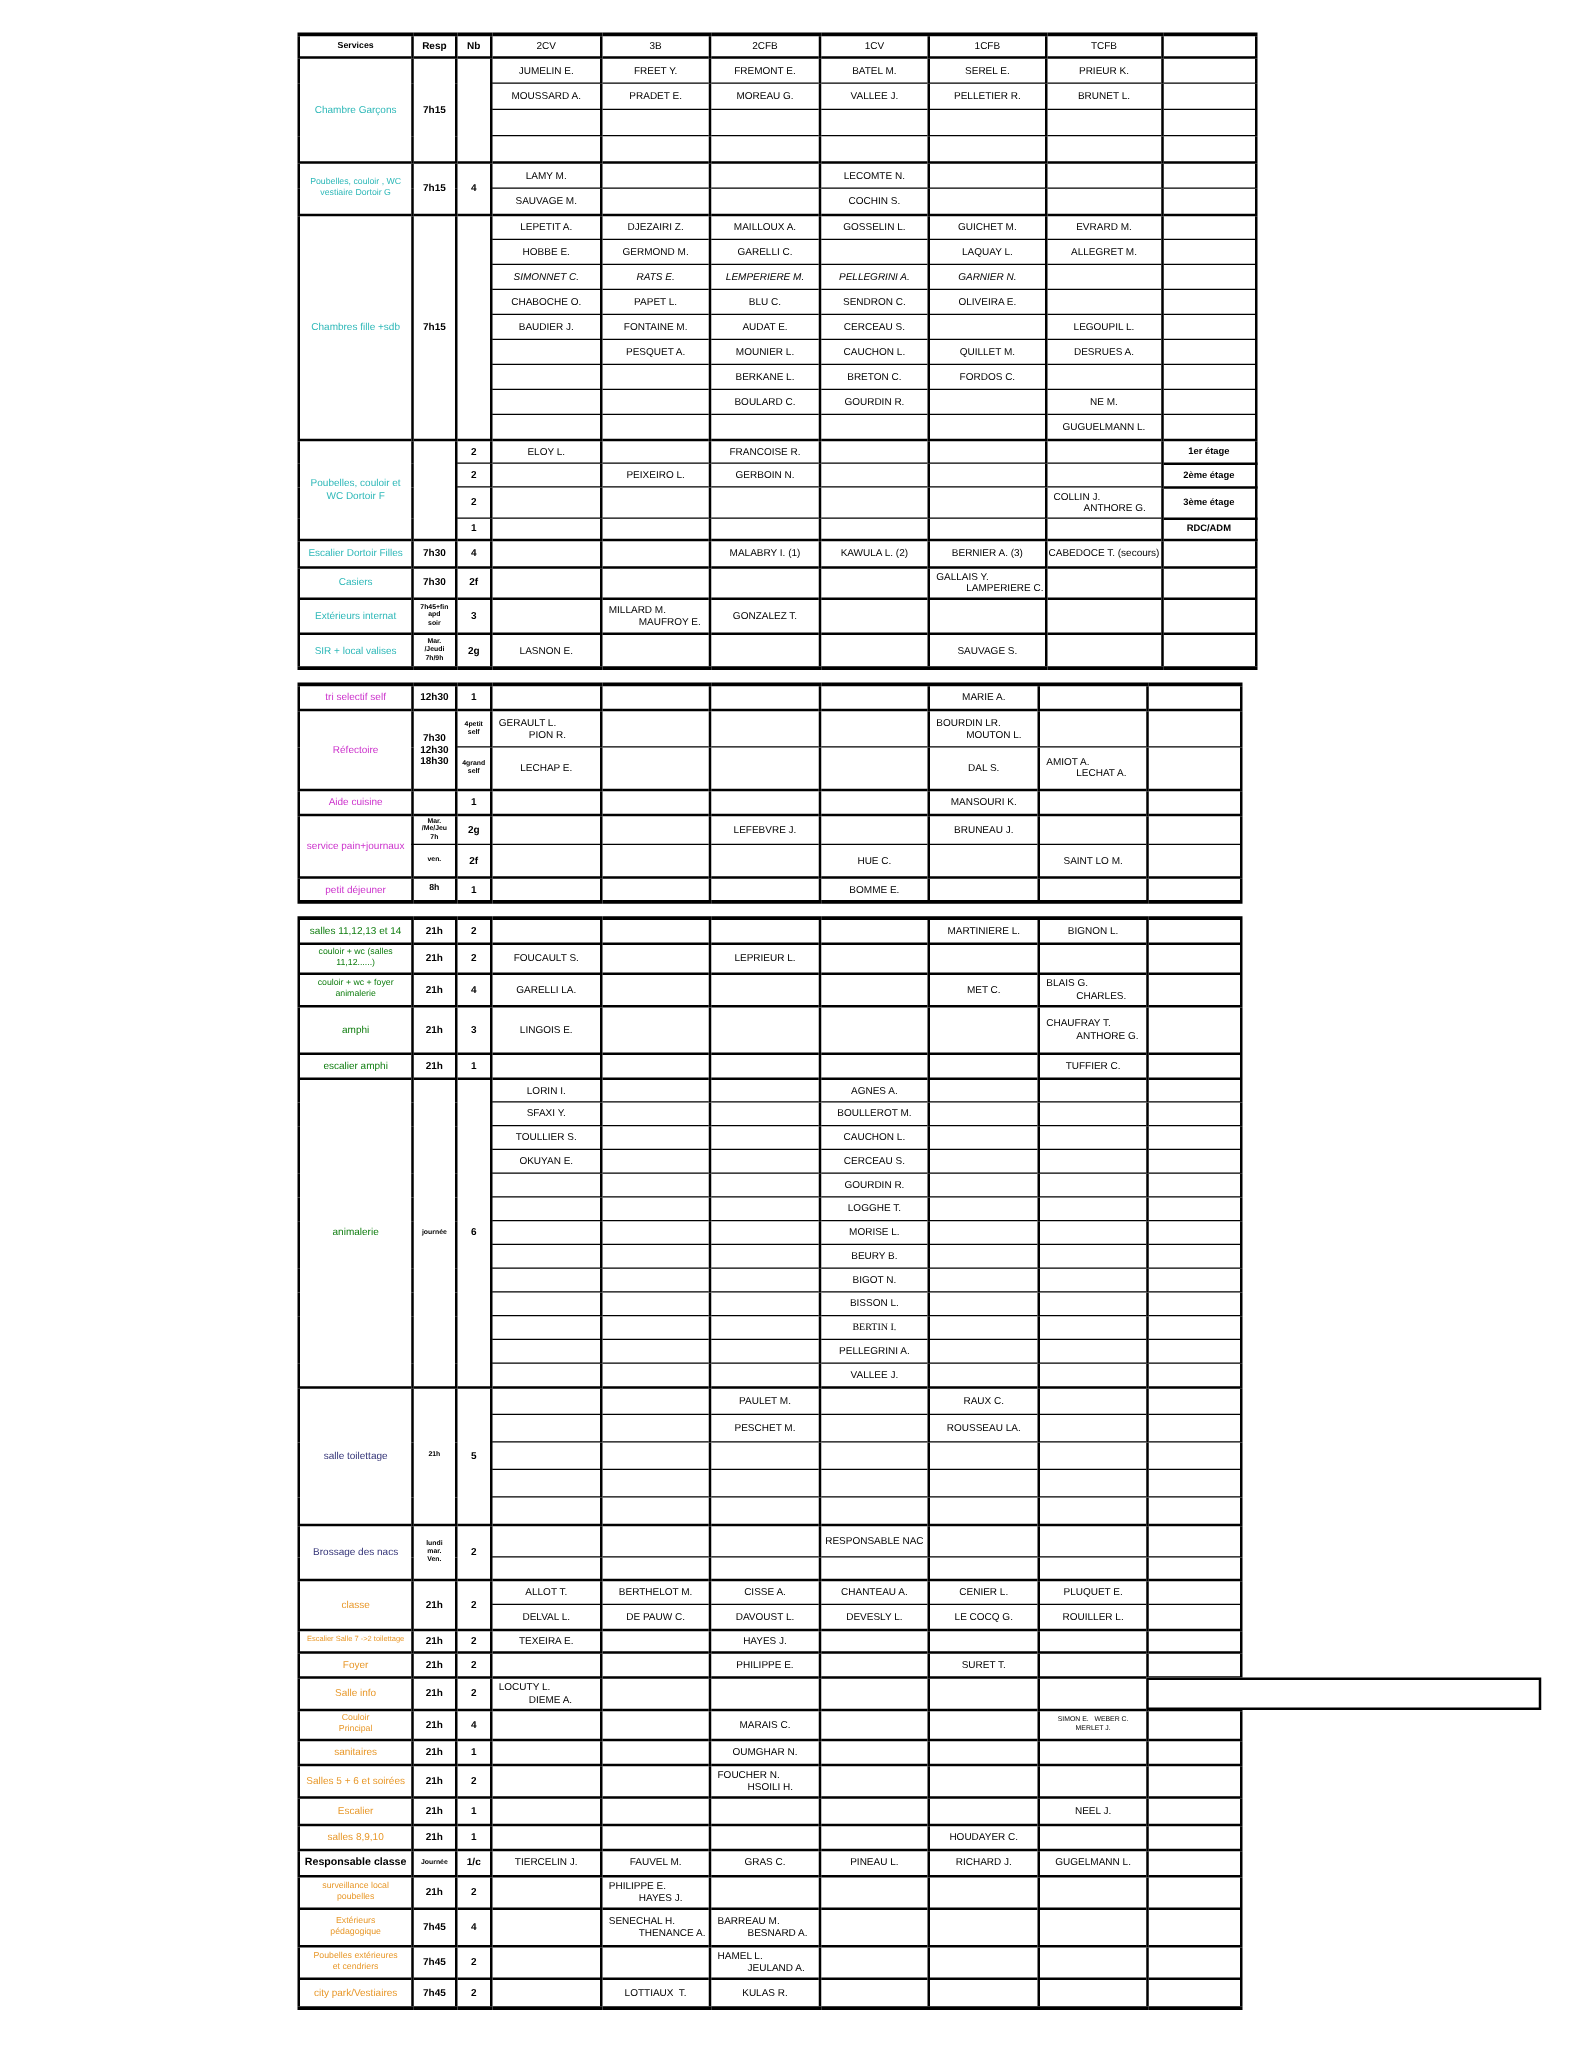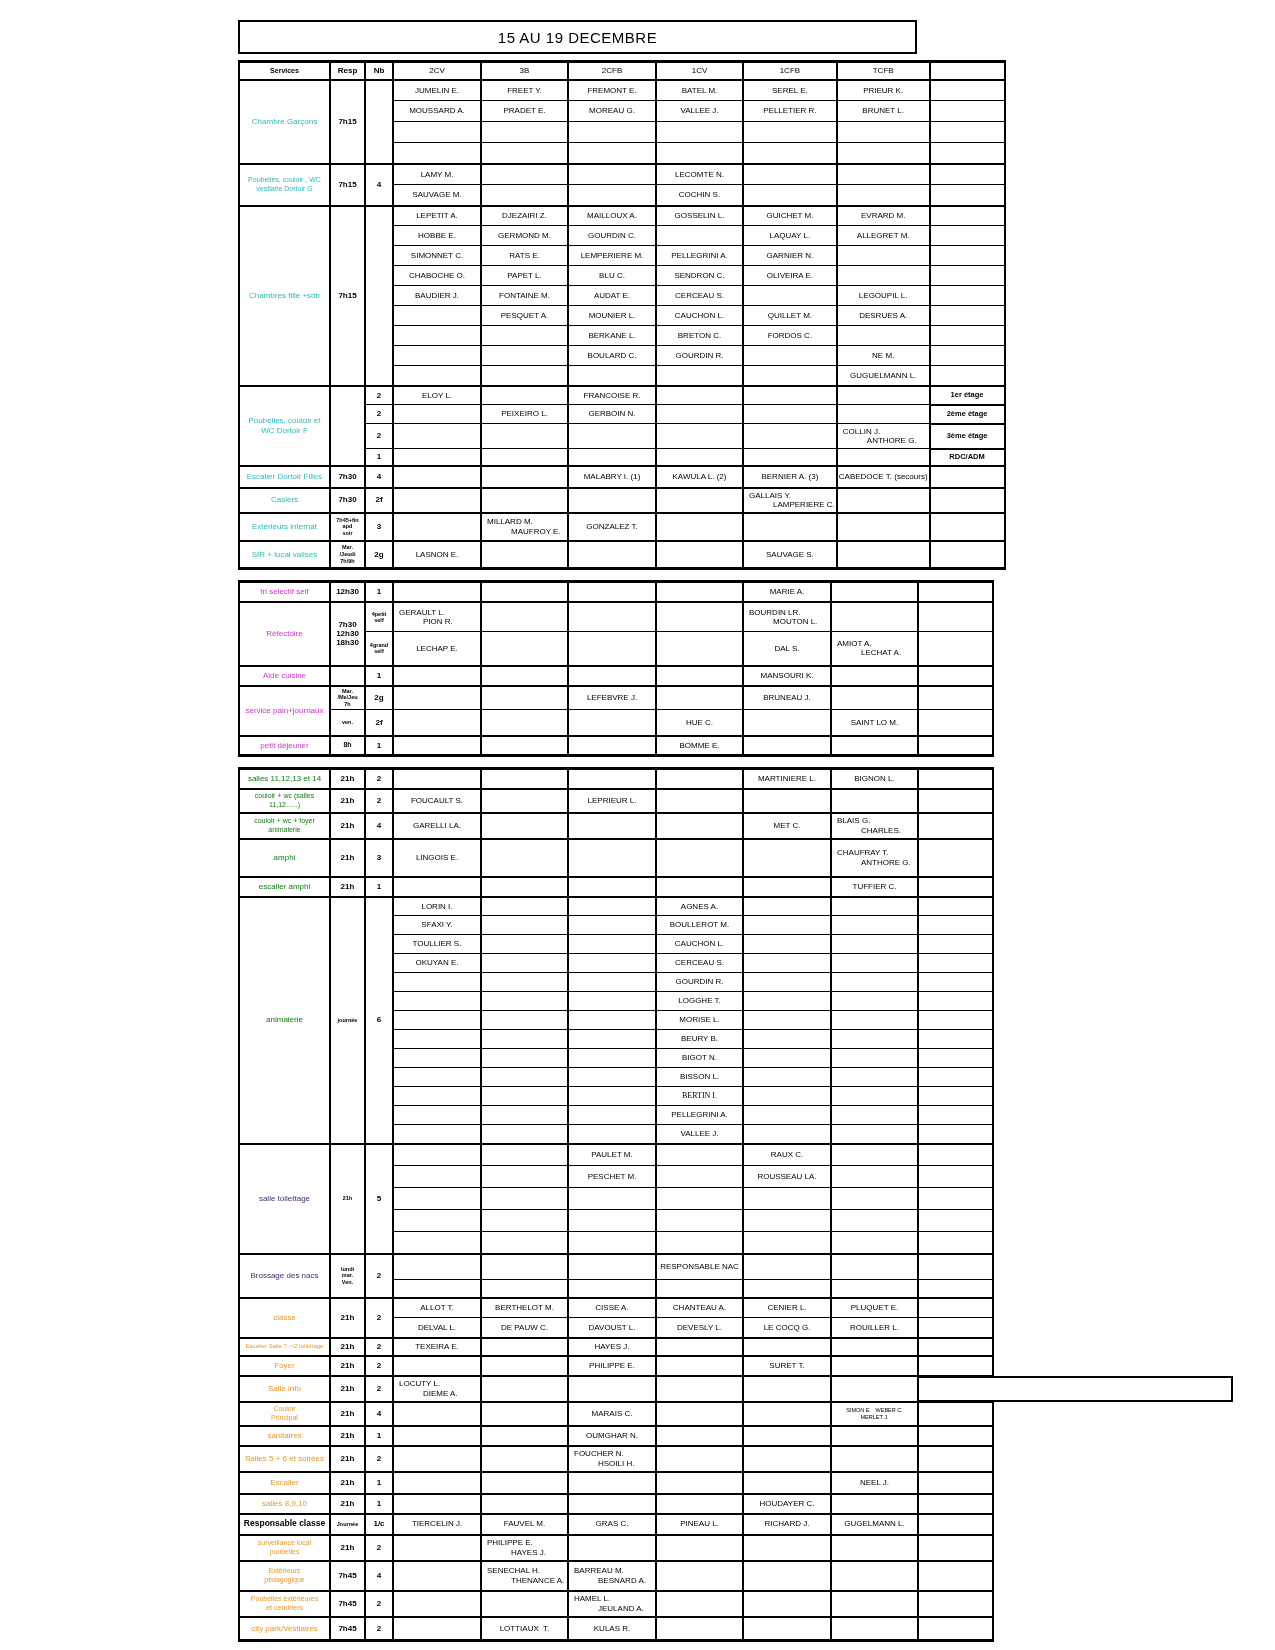--- a/index.html
+++ b/index.html
@@ -40,21 +40,20 @@
   td.name.ml .ln{text-align:left;padding-left:4px;}
   td.name.ml .ln + .ln{padding-left:28px;}
   td.name.xs .ln{text-align:center;padding-left:0 !important;}
   td.label .ln{white-space:pre;display:block;}
   td.resp .ln,td.nb .ln{white-space:pre;display:block;}
 </style>
 </head>
 <body>
 
 <div id="sheet">
-  <div id="title-box">15 AU 19 DECEMBRE</div>
   <div class="vgap6"></div>
   <div id="tbl-blocks">
       <table class="grid">
         <colgroup>
           <col style="width: 91px;">
           <col style="width: 35px;">
           <col style="width: 28px;">
           <col style="width: 88px;">
           <col style="width: 87px;">
           <col style="width: 88px;">
@@ -246,34 +245,34 @@
             <td class="x"></td>
           </tr>
           <tr style="height: 20px;">
             <td class="name">
               <span class="ln">HOBBE E.</span>
             </td>
             <td class="name">
               <span class="ln">GERMOND M.</span>
             </td>
             <td class="name">
-              <span class="ln">GOURDIN C.</span>
+              <span class="ln">GARELLI C.</span>
             </td>
             <td class="name">
               <span class="ln"></span>
             </td>
             <td class="name">
               <span class="ln">LAQUAY L.</span>
             </td>
             <td class="name c8">
               <span class="ln">ALLEGRET M.</span>
             </td>
             <td class="x"></td>
           </tr>
-          <tr style="height: 20px;">
+          <tr style="height: 20px; font-style: italic;">
             <td class="name">
               <span class="ln">SIMONNET C.</span>
             </td>
             <td class="name">
               <span class="ln">RATS E.</span>
             </td>
             <td class="name">
               <span class="ln">LEMPERIERE M.</span>
             </td>
             <td class="name">

